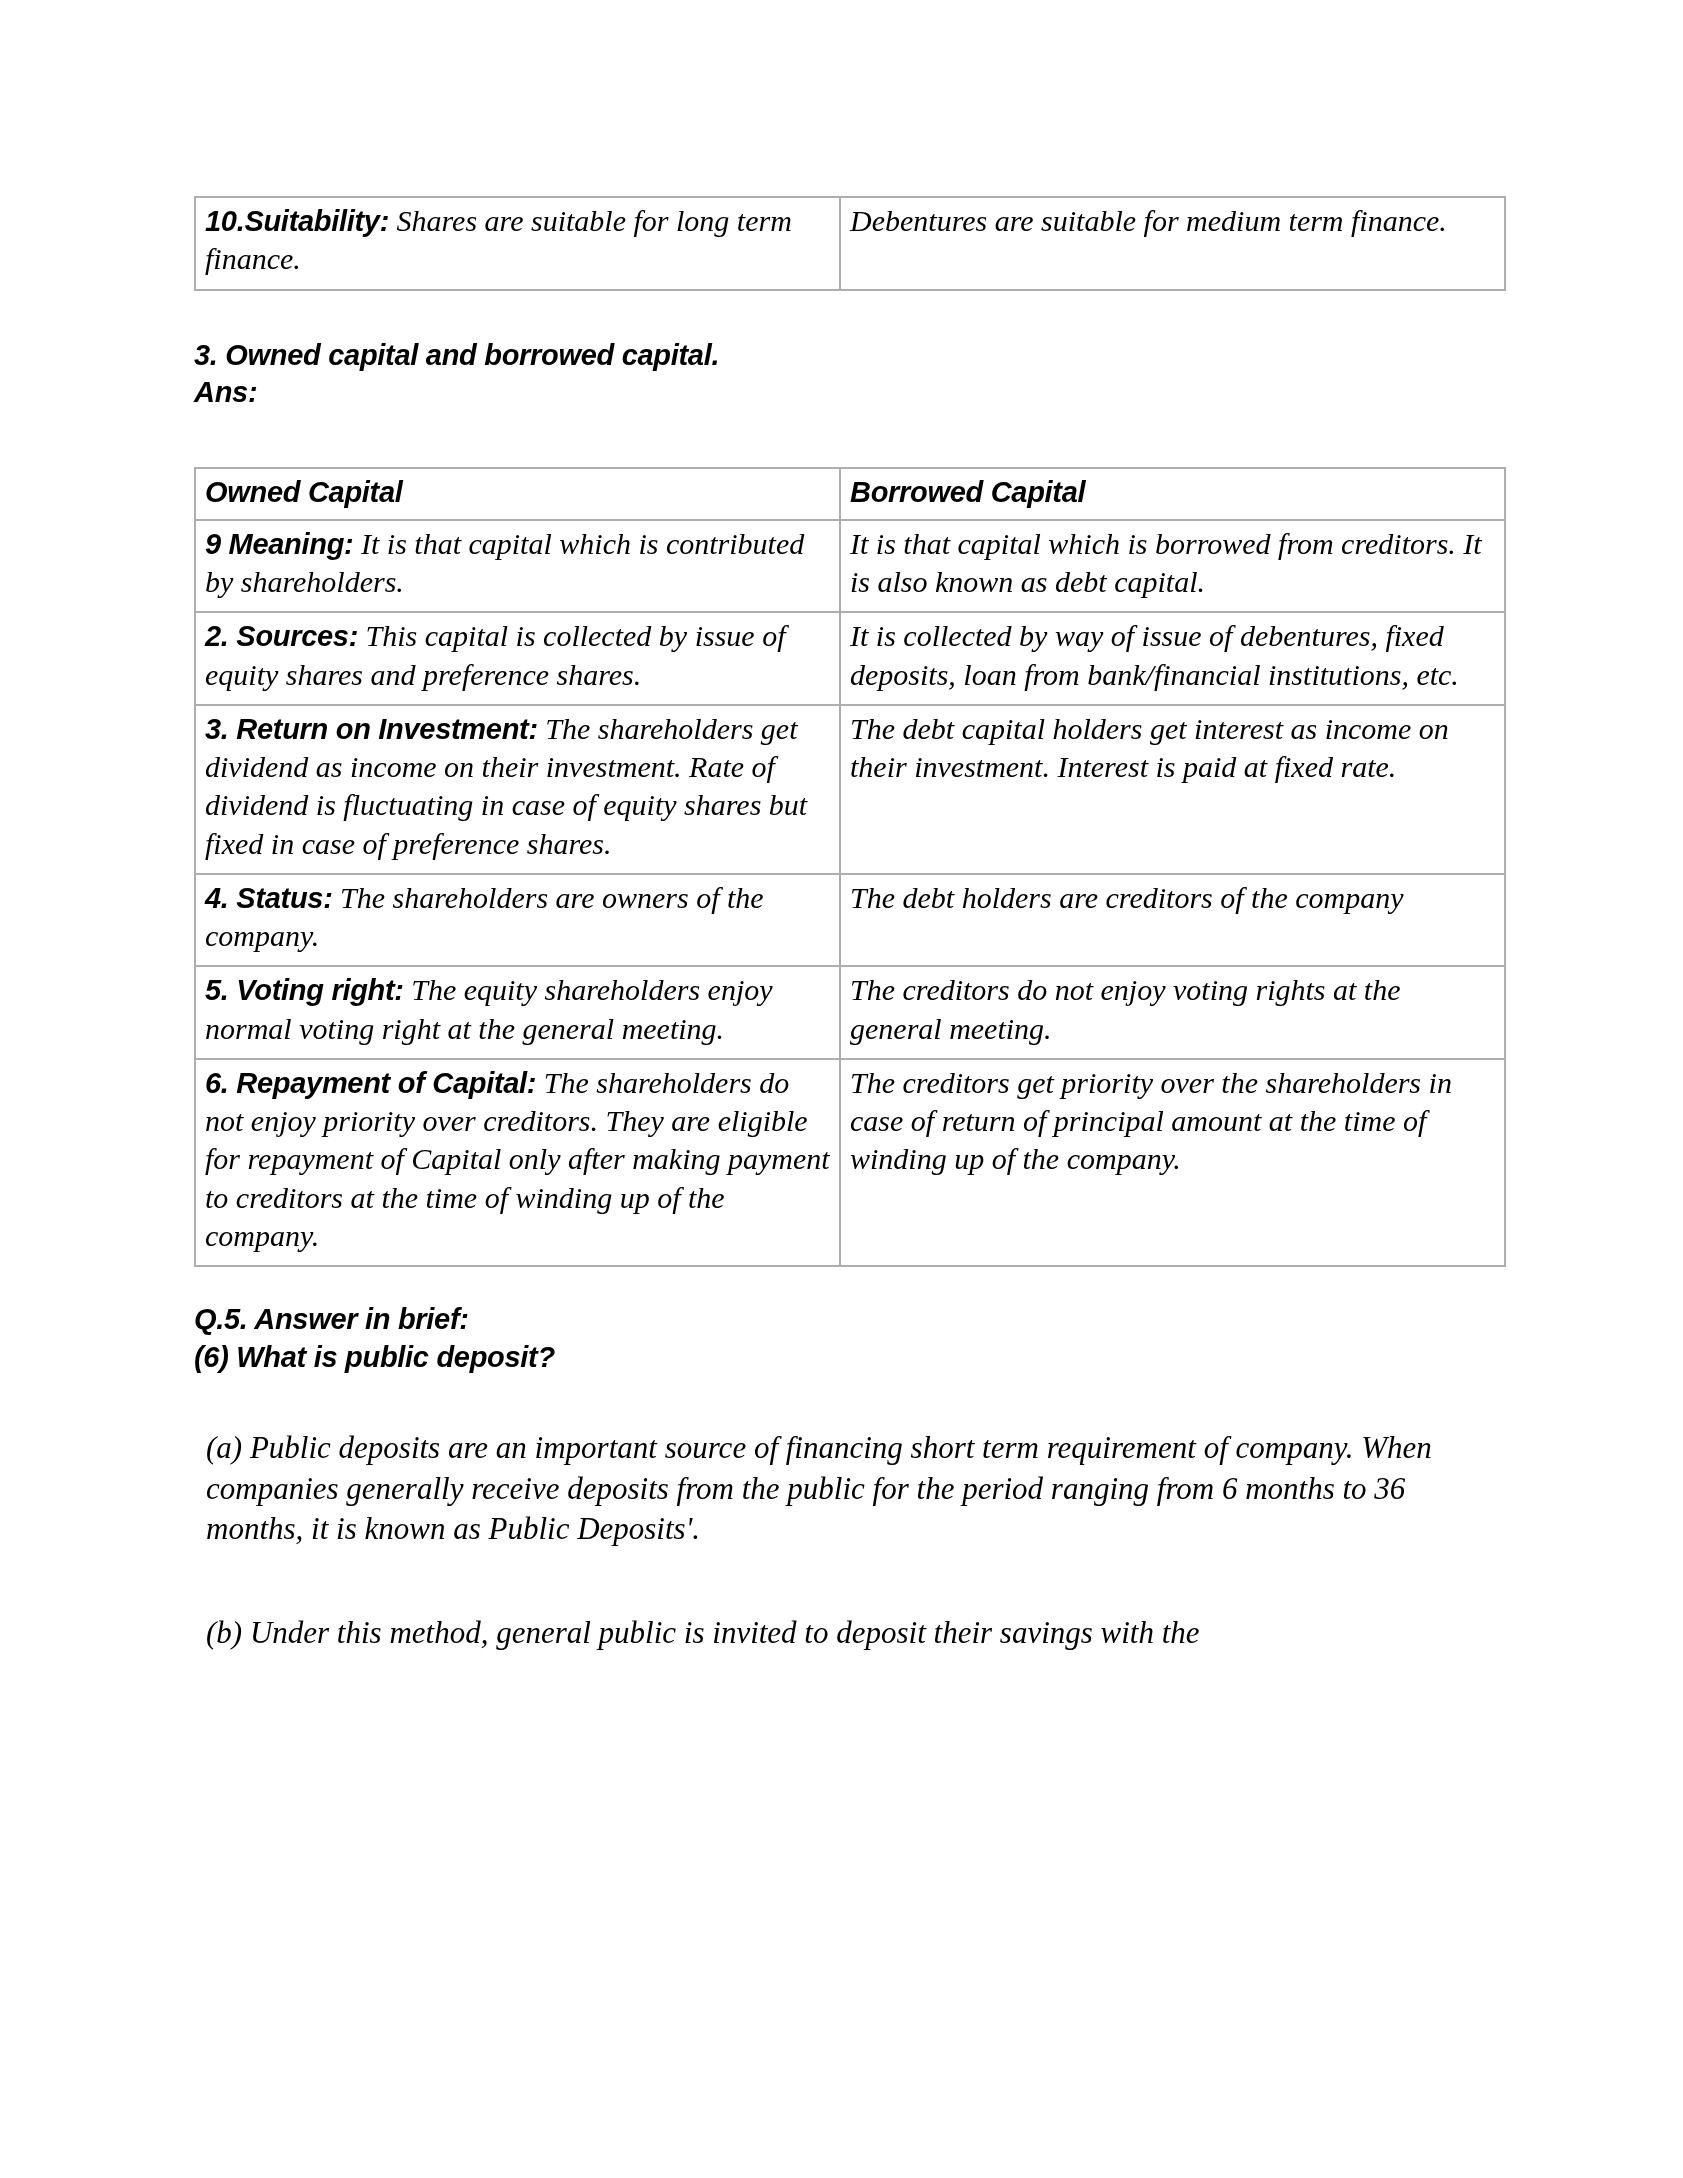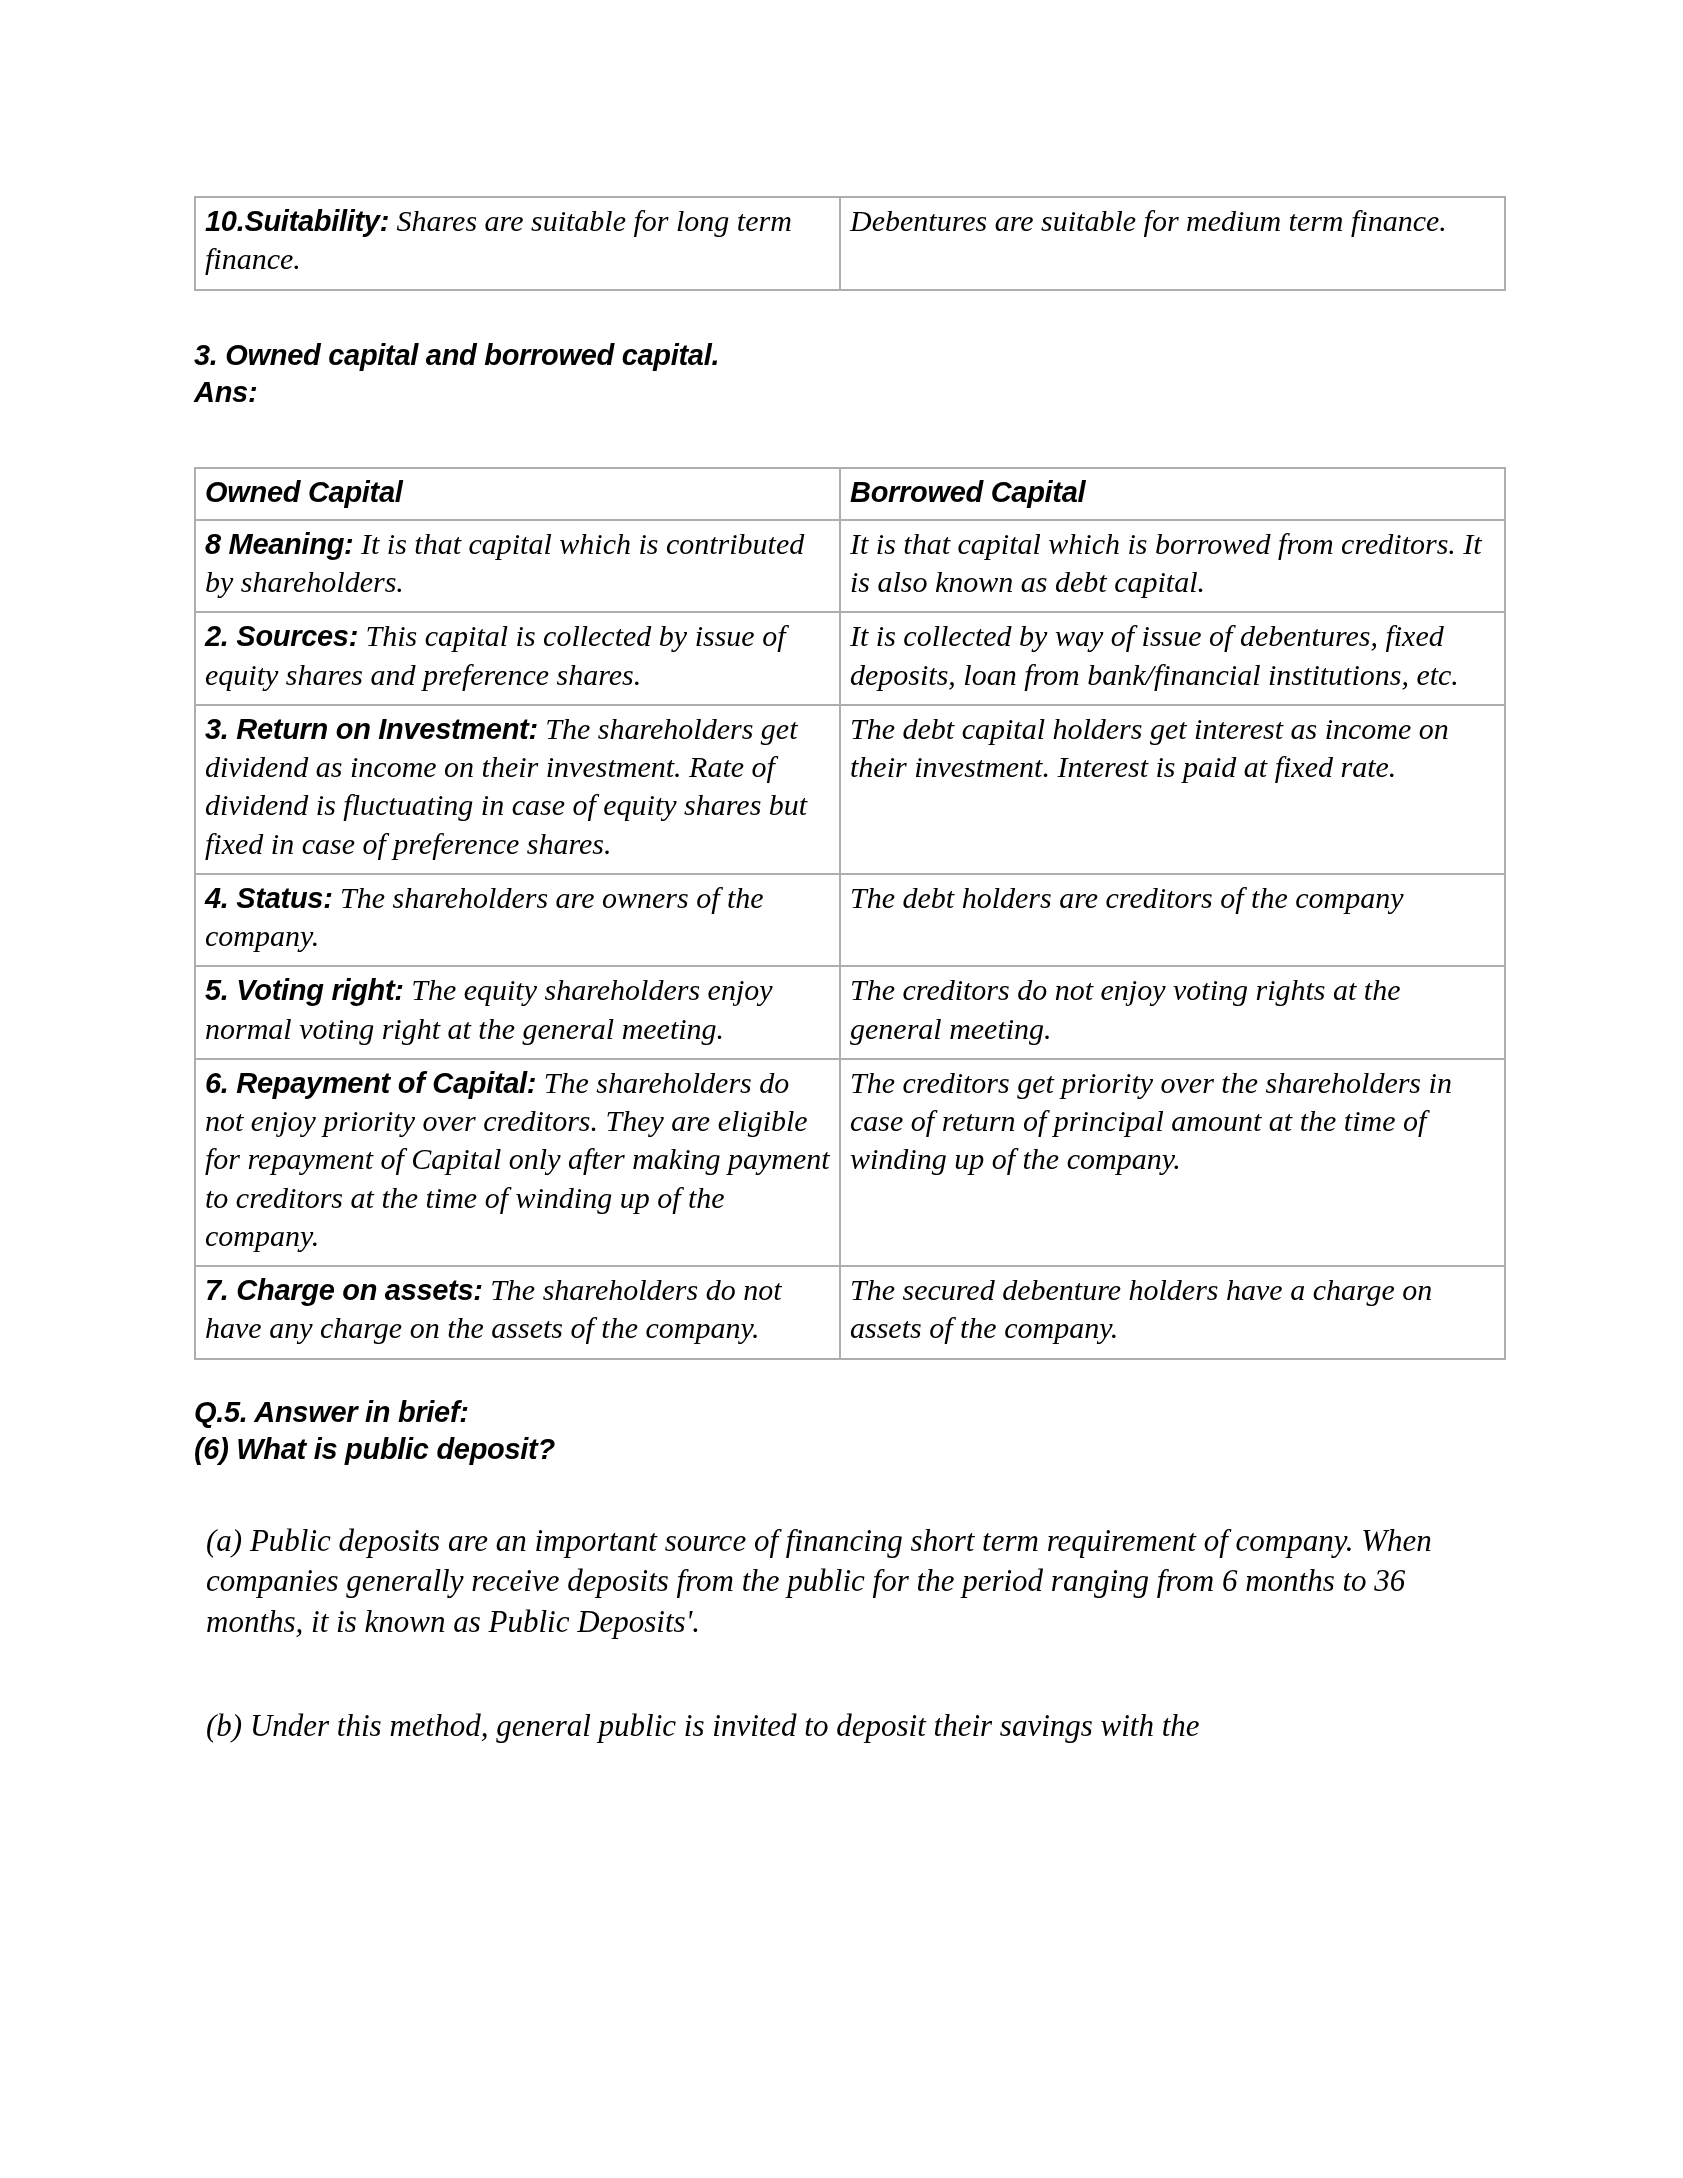--- a/index.html
+++ b/index.html
@@ -108,21 +108,21 @@
 
   <table class="cmp">
     <thead>
       <tr>
         <th class="col-left hd-left">Owned Capital</th>
         <th class="col-right hd-right">Borrowed Capital</th>
       </tr>
     </thead>
     <tbody>
       <tr>
-        <td class="col-left"><span class="bld">8 Meaning:</span><span> It is that capital which is contributed by shareholders.</span></td>
+        <td class="col-left"><span class="bld">9 Meaning:</span><span> It is that capital which is contributed by shareholders.</span></td>
         <td class="col-right">It is that capital which is borrowed from creditors. It is also known as debt capital.</td>
       </tr>
       <tr>
         <td class="col-left"><span class="bld">2. Sources:</span><span> This capital is collected by issue of equity shares and preference shares.</span></td>
         <td class="col-right">It is collected by way of issue of debentures, fixed deposits, loan from bank/financial institutions, etc.</td>
       </tr>
       <tr>
         <td class="col-left"><span class="bld">3. Return on Investment:</span><span> The shareholders get dividend as income on their investment. Rate of dividend is fluctuating in case of equity shares but fixed in case of preference shares.</span></td>
         <td class="col-right">The debt capital holders get interest as income on their investment. Interest is paid at fixed rate.</td>
       </tr>
@@ -131,24 +131,20 @@
         <td class="col-right">The debt holders are creditors of the company</td>
       </tr>
       <tr>
         <td class="col-left"><span class="bld">5. Voting right:</span><span>  The equity shareholders enjoy normal voting right at the general meeting.</span></td>
         <td class="col-right">The creditors do not enjoy voting rights at the general meeting.</td>
       </tr>
       <tr>
         <td class="col-left"><span class="bld">6. Repayment of Capital:</span><span> The shareholders do not enjoy priority over creditors. They are eligible for repayment of Capital only after making payment to creditors at the time of winding up of the company.</span></td>
         <td class="col-right">The creditors get priority over the shareholders in case of return of principal amount at the time of winding up of the company.</td>
       </tr>
-      <tr>
-        <td class="col-left"><span class="bld">7. Charge on assets:</span><span> The shareholders do not have any charge on the assets of the company.</span></td>
-        <td class="col-right">The secured debenture holders have a charge on assets of the company.</td>
-      </tr>
     </tbody>
   </table>
 
   <div class="gap-34"></div>
 
   <div class="h-bold">Q.5. Answer in brief:</div>
   <div class="h-bold">(6) What is public deposit?</div>
 
   <div class="gap-40"></div>
 

